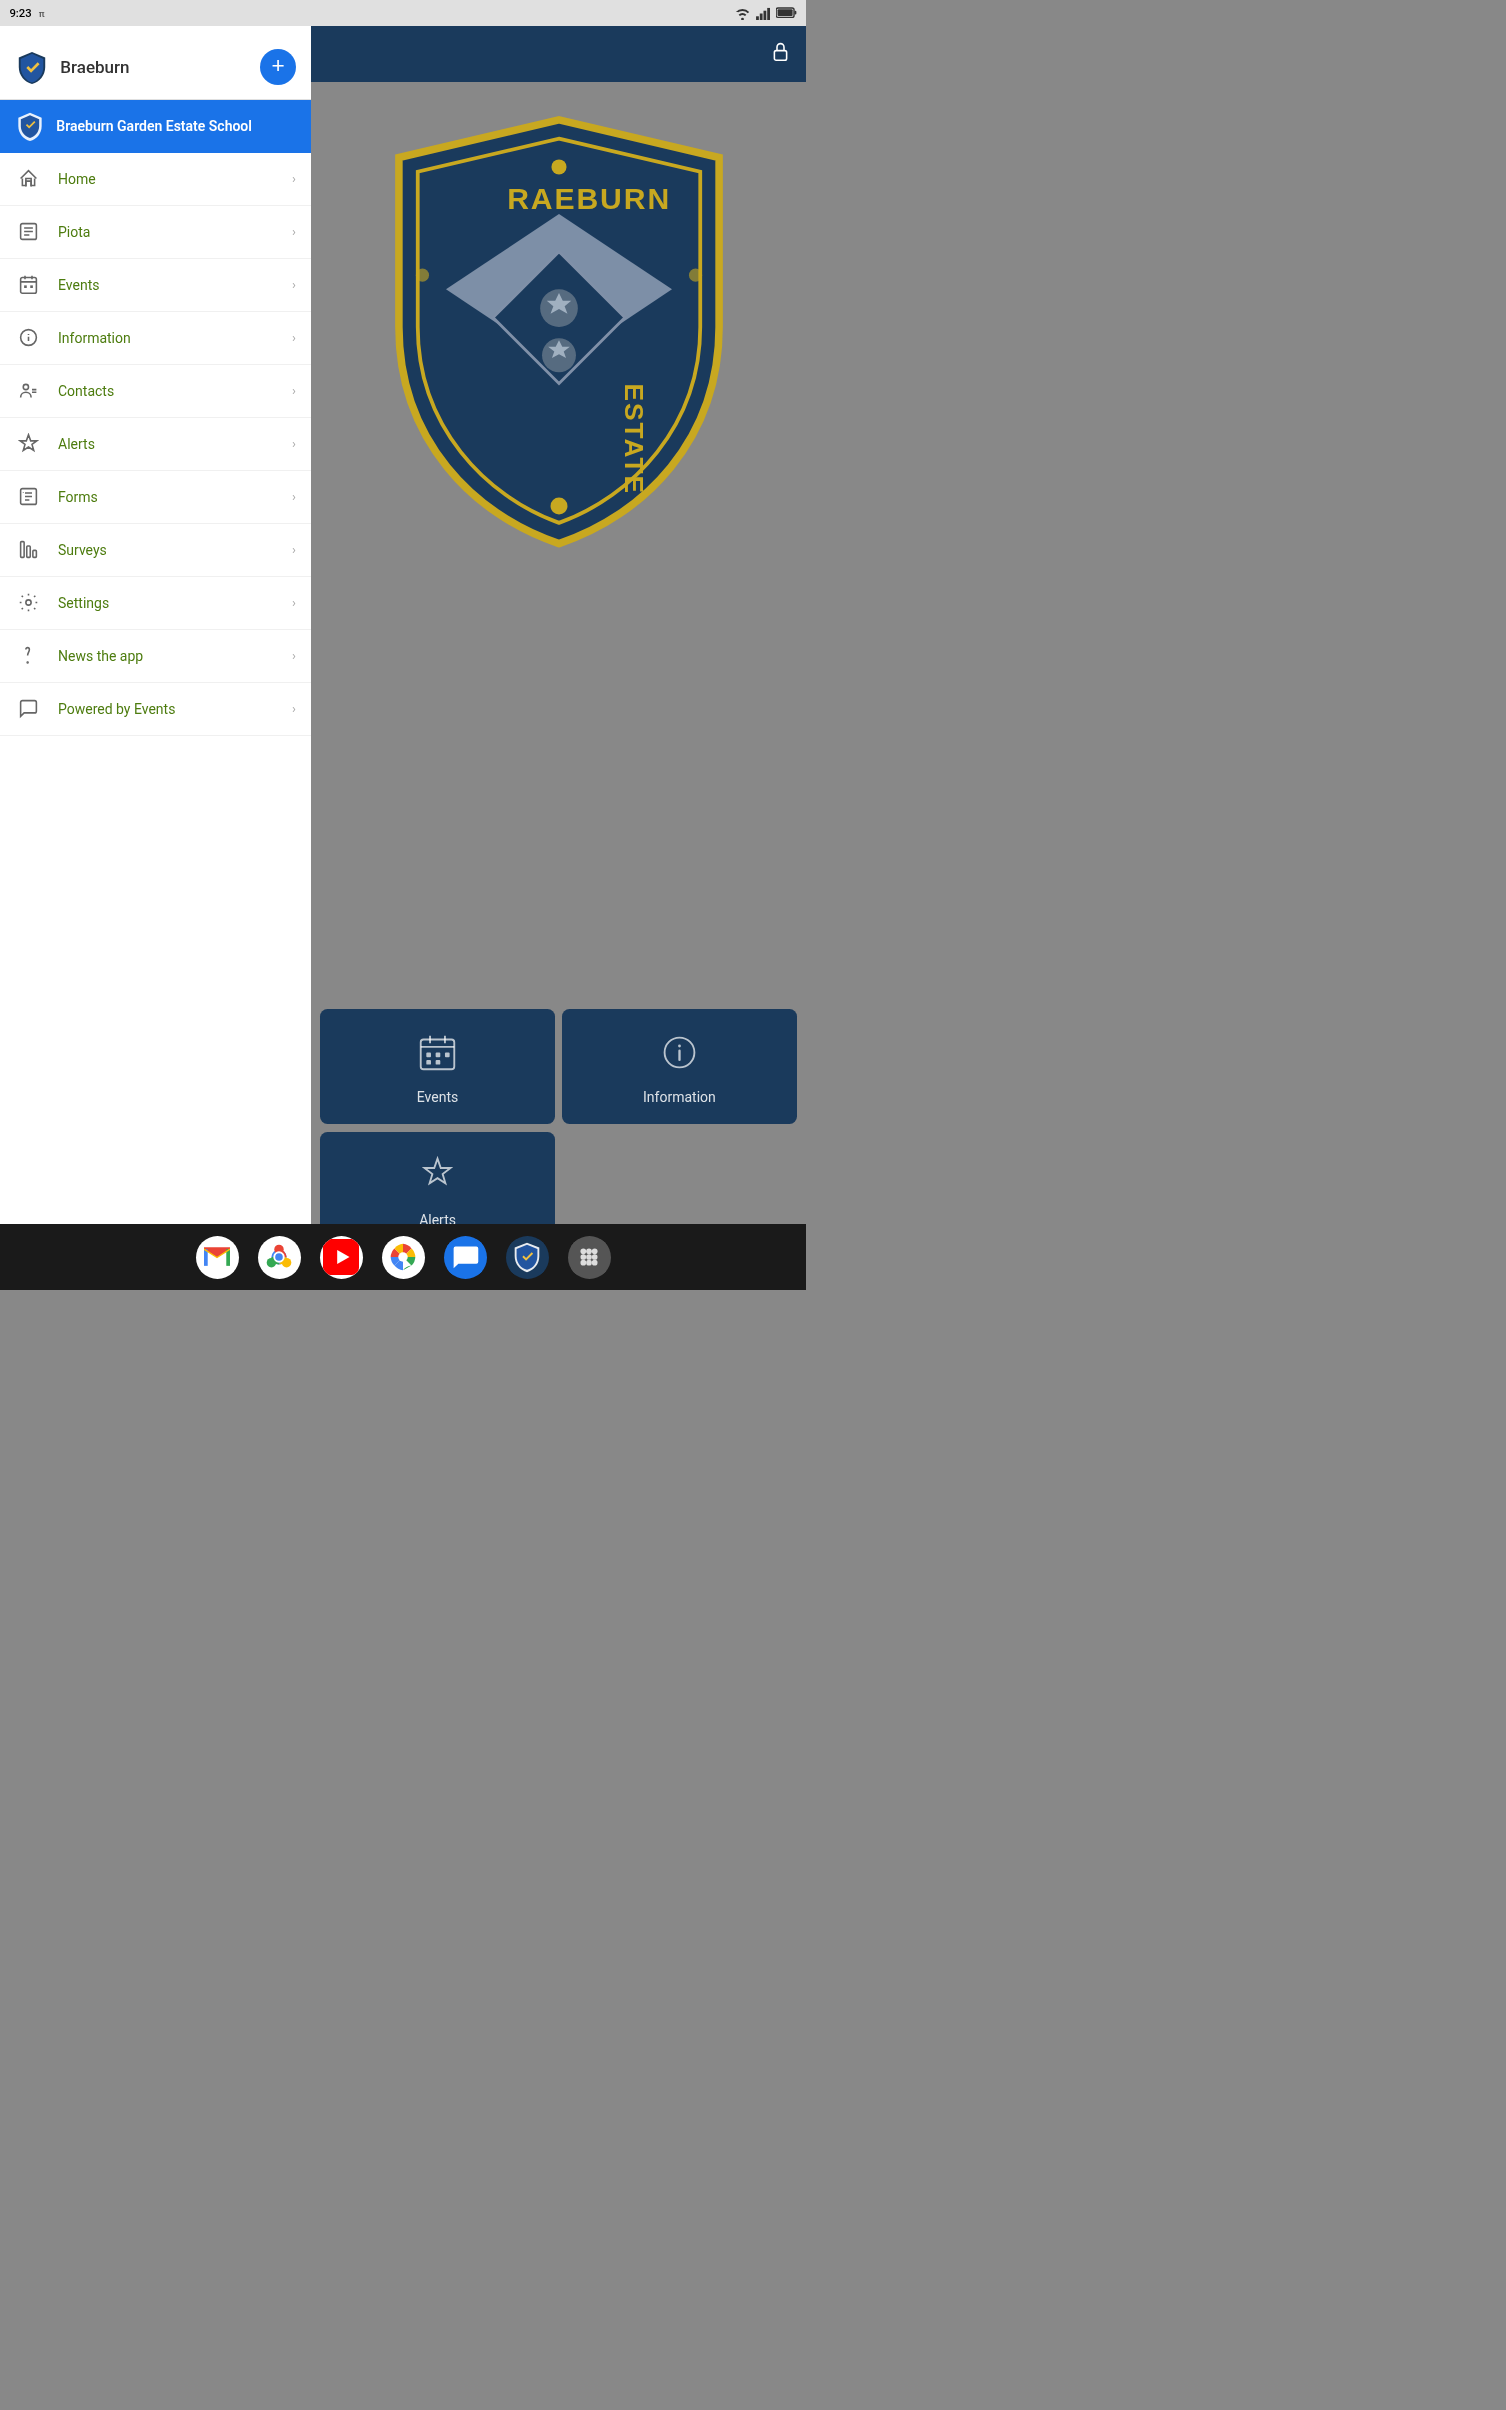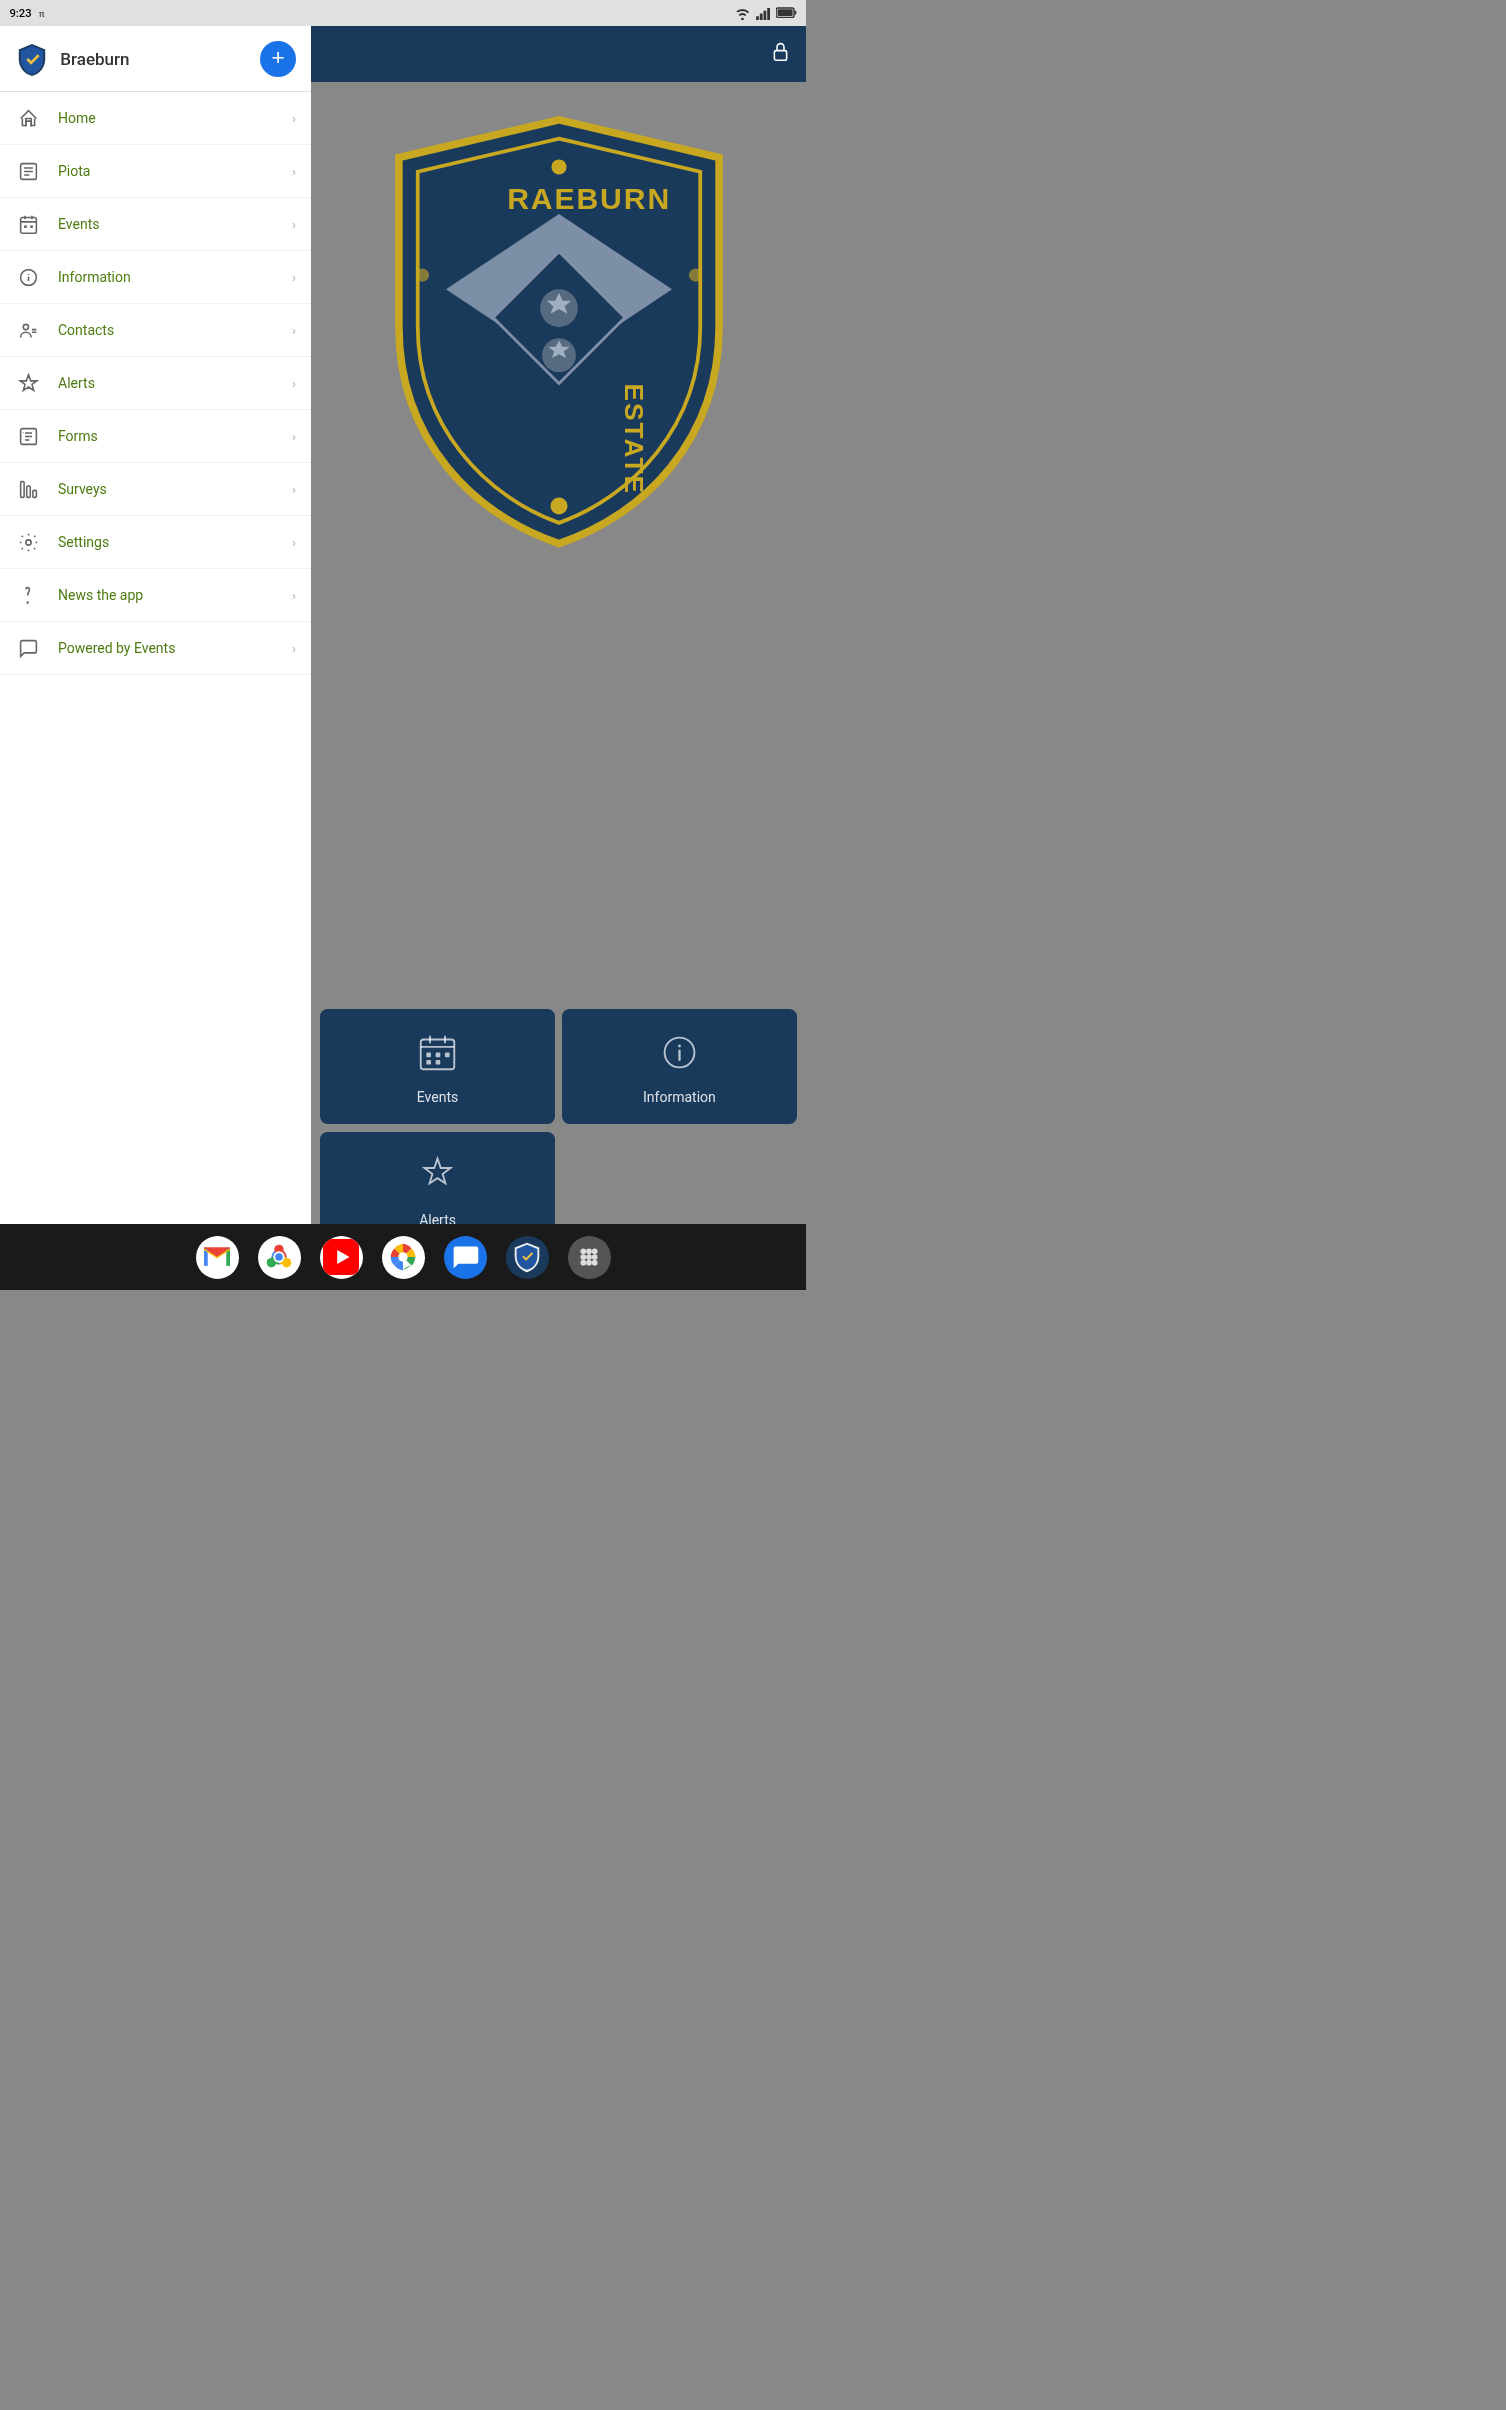--- a/index.html
+++ b/index.html
@@ -33,21 +33,21 @@
     }
     .status-bar-right {
       display: flex;
       align-items: center;
       gap: 4.7px;
     }
 
     
     .drawer {
       position: absolute;
-      top: 0; left: 0;
+      top: 8px; left: 0;
       width: 311px;
       height: 100%;
       background: #fff;
       z-index: 50;
       display: flex;
       flex-direction: column;
     }
 
     
     .drawer-header {
@@ -297,20 +297,28 @@
       <svg class="shield-svg" viewBox="0 0 36 36">
         <path d="M18 2L4 8v10c0 9 6 16 14 18C26 34 32 27 32 18V8L18 2z" fill="#1a3a5c"></path>
         <path d="M18 4L6 9.5v8.5c0 8 5.5 14.5 12 16.5 6.5-2 12-8.5 12-16.5V9.5L18 4z" fill="#2255a0"></path>
         <path d="M24 13l-7 7-3-3-2 2 5 5 9-9-2-2z" fill="#f0c040"></path>
       </svg>
       <span class="drawer-app-name">Braeburn</span>
     </div>
     <button class="drawer-add-btn">+</button>
   </div>
 
+  <div class="school-header">
+    <svg width="30" height="30" viewBox="0 0 36 36">
+      <path d="M18 2L4 8v10c0 9 6 16 14 18C26 34 32 27 32 18V8L18 2z" fill="#fff" opacity="0.9"></path>
+      <path d="M18 5L7 10v8c0 7 4.5 12.5 11 14.5 6.5-2 11-7.5 11-14.5v-8L18 5z" fill="#2255a0"></path>
+      <path d="M23 12l-6 6-2.5-2.5-1.5 1.5 4 4 7.5-7.5-1.5-1.5z" fill="#f0c040"></path>
+    </svg>
+    <span class="school-name">Braeburn Garden Estate School</span>
+  </div>
 
   <div class="menu-list">
 
     <div class="menu-item">
       <div class="menu-icon">
         <svg width="21" height="21" viewBox="0 0 24 24" fill="none" stroke="#666" stroke-width="1.8">
           <path d="M3 12L12 3l9 9"></path>
           <path d="M9 21V12h6v9"></path>
           <rect x="3" y="12" width="18" height="9" rx="1" fill="none" stroke="none"></rect>
           <path d="M5 12v8h4v-5h6v5h4v-8"></path>

